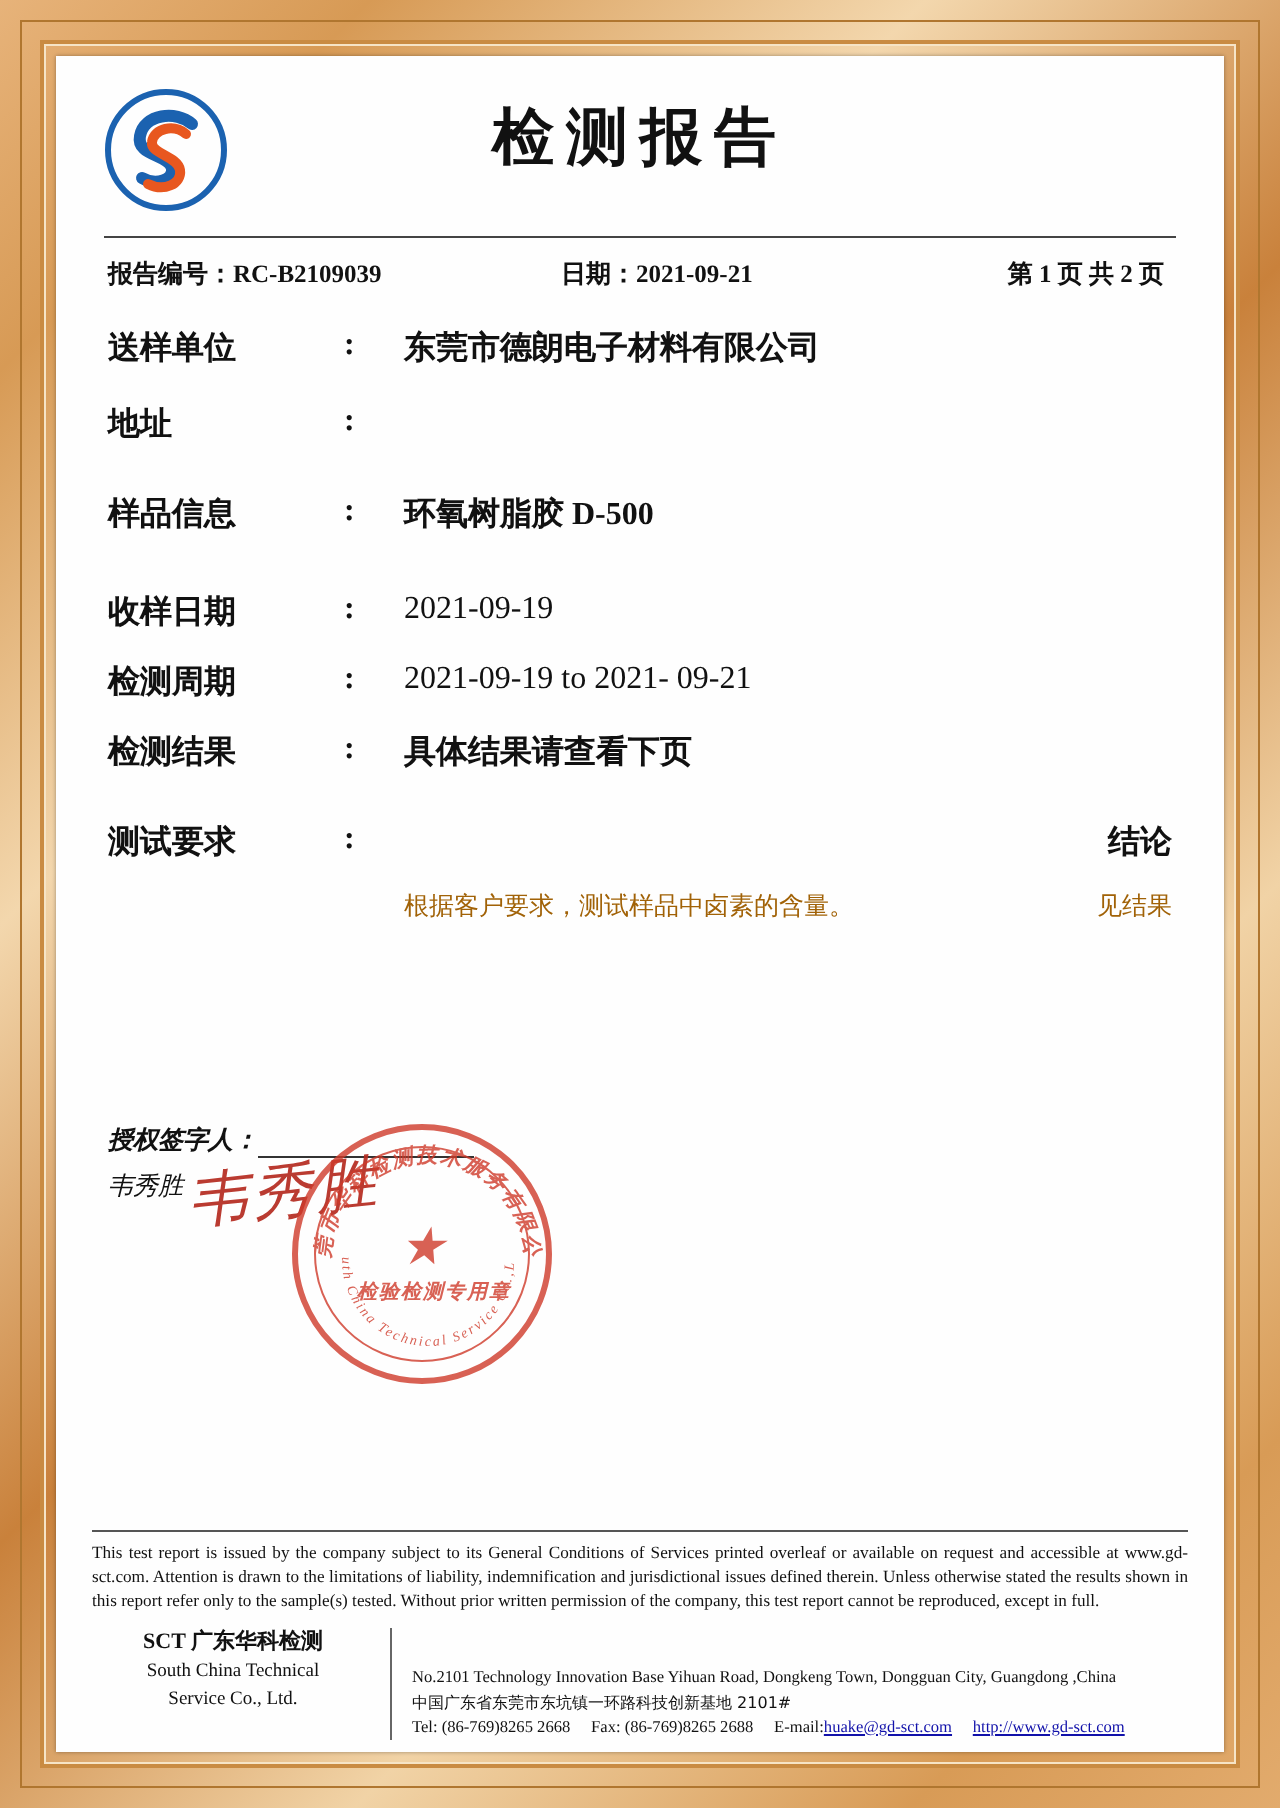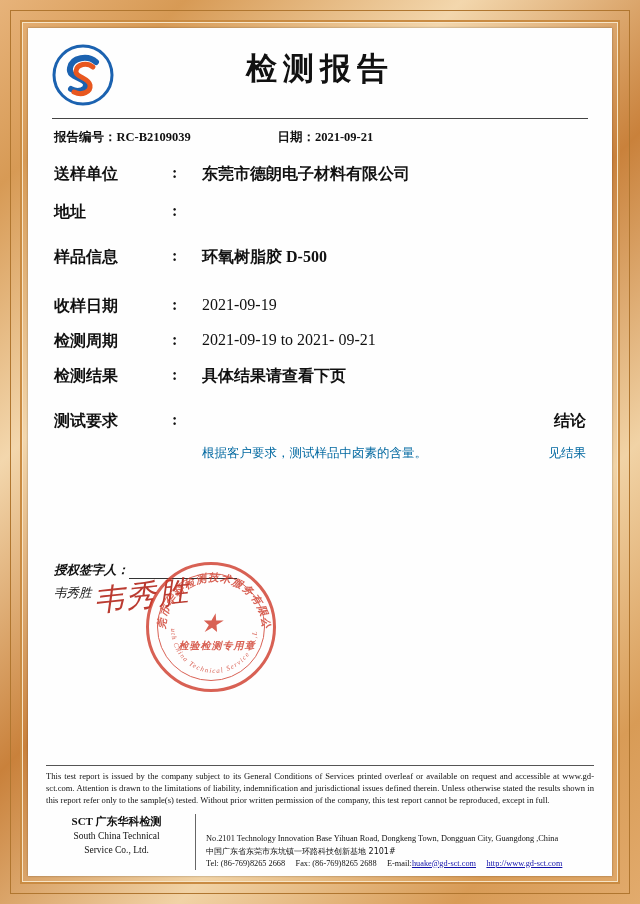--- a/index.html
+++ b/index.html
@@ -60,20 +60,21 @@
     border-bottom: 1px solid #444;
     margin: 2px 6px 0 6px;
   }
 
   
   .meta {
     display: flex; align-items: baseline;
     font-size: 12.5px; font-weight: bold;
     color: #111;
     padding: 10px 8px 0 8px;
+    gap: 20px;
   }
   .meta .m1 { width: 42%; }
   .meta .m2 { width: 32%; }
   .meta .m3 { width: 26%; text-align: right; padding-right: 4px; }
 
   
   .fields { padding: 10px 8px 0 8px; }
   .row {
     display: flex; align-items: flex-start;
     margin-bottom: 17px;
@@ -84,21 +85,21 @@
   .row .colon { width: 30px; font-weight: bold; }
   .row .value { flex: 1; }
   .row.tight { margin-bottom: 14px; }
   .row .value.cn { font-weight: bold; }
   .row .concl {
     width: 70px; text-align: right; font-weight: bold;
   }
 
   .subrow {
     display: flex; align-items: flex-end;
-    font-size: 12.5px; color: #0369a1;
+    font-size: 12.5px; color: #a16207;
     padding-left: 148px;
     margin-top: 13px;
   }
   .subrow .txt { flex: 1; }
   .subrow .res { width: 70px; text-align: right; }
 
   
   .sigblock {
     position: relative;
     margin-top: 100px;
@@ -211,20 +212,21 @@
     </div>
     <div class="rule"></div>
 
     <div class="meta">
       <div class="m1">
         <span>报告编号：</span><span>RC-B2109039</span>
       </div>
       <div class="m2">
         <span>日期：</span><span>2021-09-21</span>
       </div>
+      <div class="m3">第 1 页 共 2 页</div>
     </div>
 
     <div class="fields">
 
       <div class="row" style="margin-top:8px;">
         <div class="label">送样单位</div>
         <div class="colon">:</div>
         <div class="value cn">东莞市德朗电子材料有限公司</div>
       </div>
 

